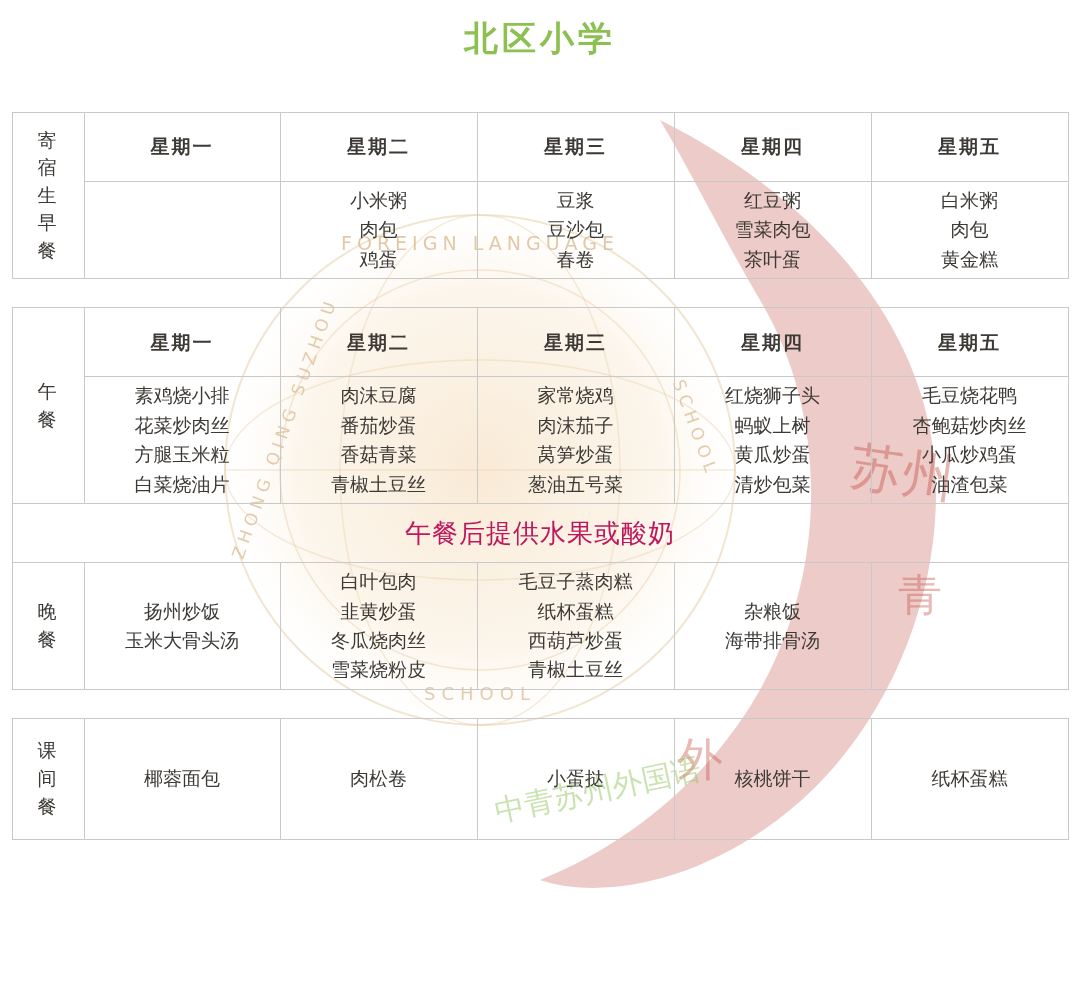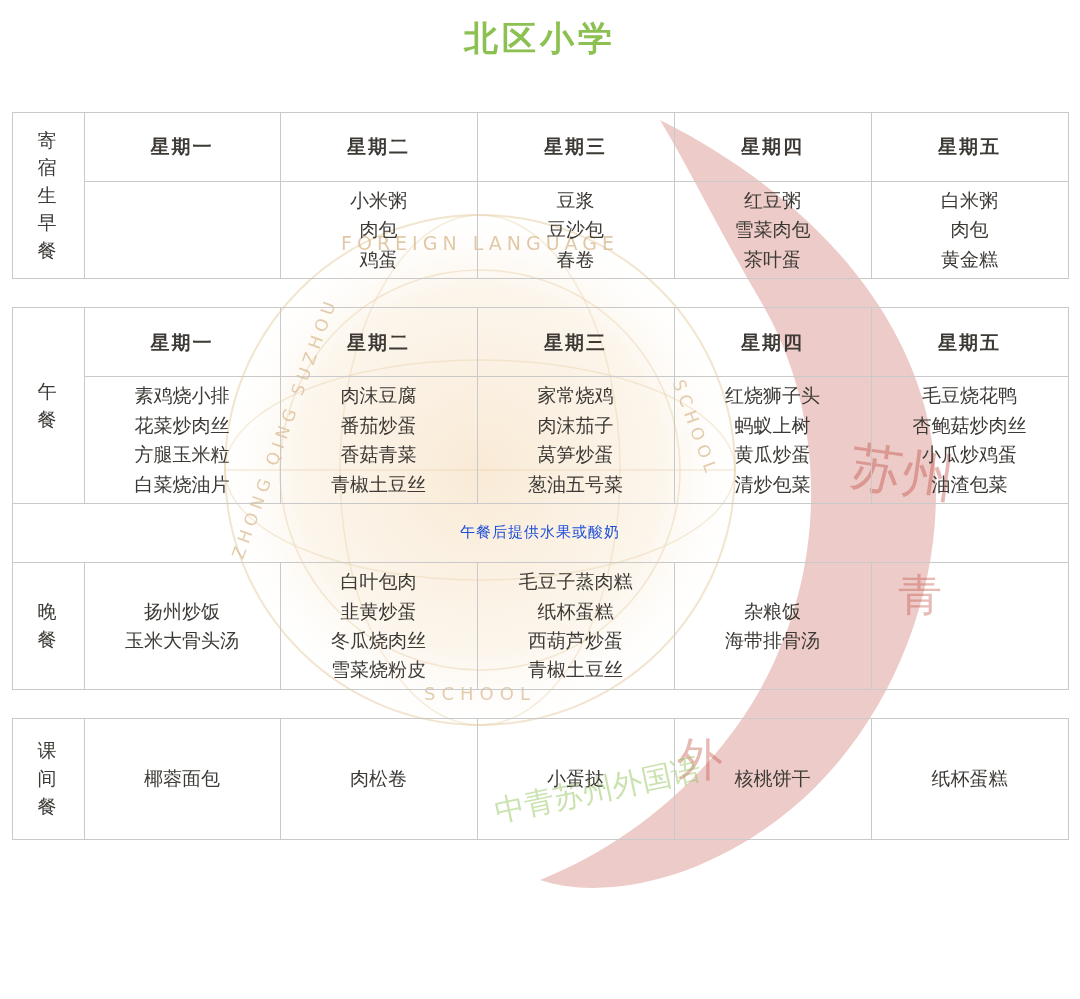--- a/index.html
+++ b/index.html
@@ -77,22 +77,22 @@
     font-weight: bold;
     height: 60px;
     letter-spacing: 2px;
   }
   .blank-cell { }
   .dishes {
     height: auto;
   }
   .dishes div { white-space: nowrap; }
   .note-row td {
-    color: #1d4ed8;
-    font-size: 15px;
+    color: #be185d;
+    font-size: 26px;
     height: 50px;
     letter-spacing: 1px;
   }
   .spacer {
     height: 28px;
   }
   .snack td { height: 112px; }
 
   .tbl-wrap { position: relative; z-index: 2; }
 </style>

